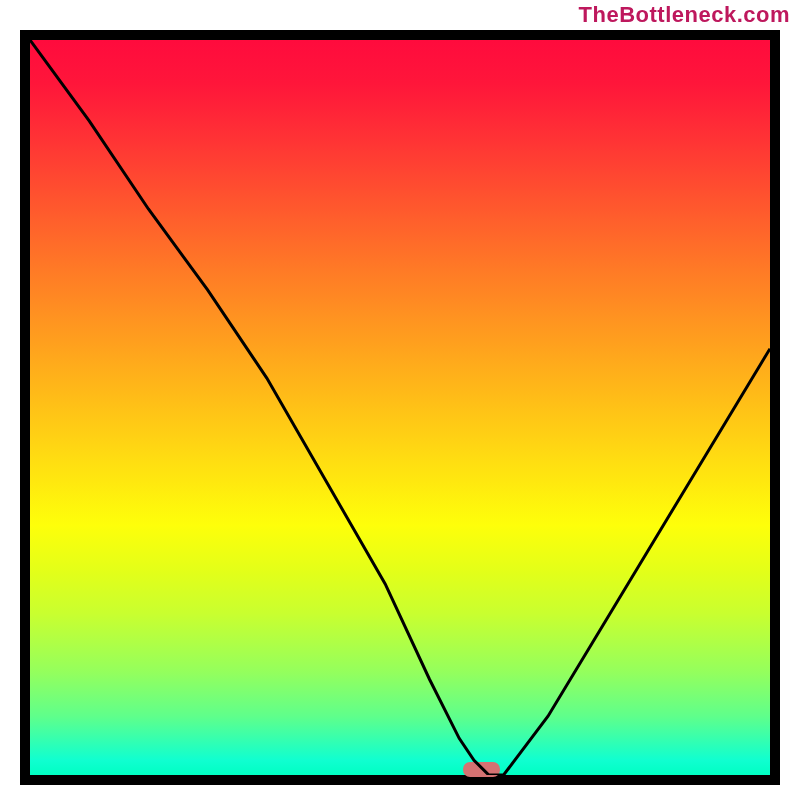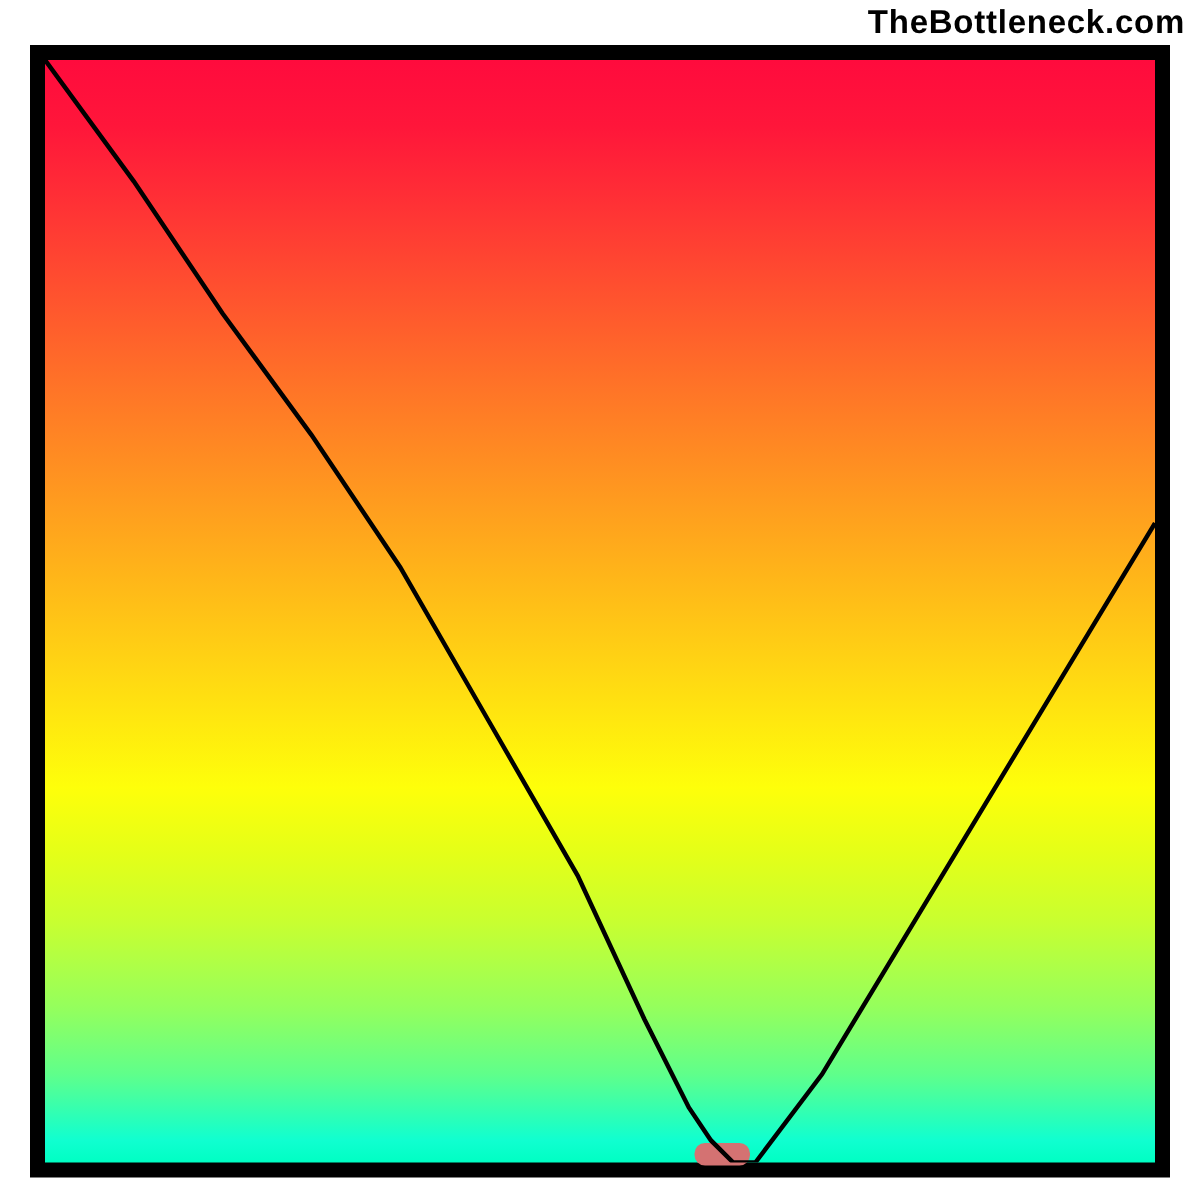--- a/index.html
+++ b/index.html
@@ -1,19 +1,19 @@
 <!DOCTYPE html>
 <html><head>
 <meta charset="utf-8">
 <style>
   body{margin:0;background:#fff;}
   .wrap{position:relative;width:800px;height:800px;}
   .watermark{
     position:absolute;top:2px;right:10px;
-    font:700 22px Arial,Helvetica,sans-serif;color:#000000;
+    font:700 22px Arial,Helvetica,sans-serif;color:#be185d;
     letter-spacing:0.5px;
   }
   .plot{
     position:absolute;left:20px;top:30px;
     width:760px;height:755px;
     background:#000;          
   }
   .panel{
     position:absolute;left:10px;top:10px;right:10px;bottom:10px;
     

